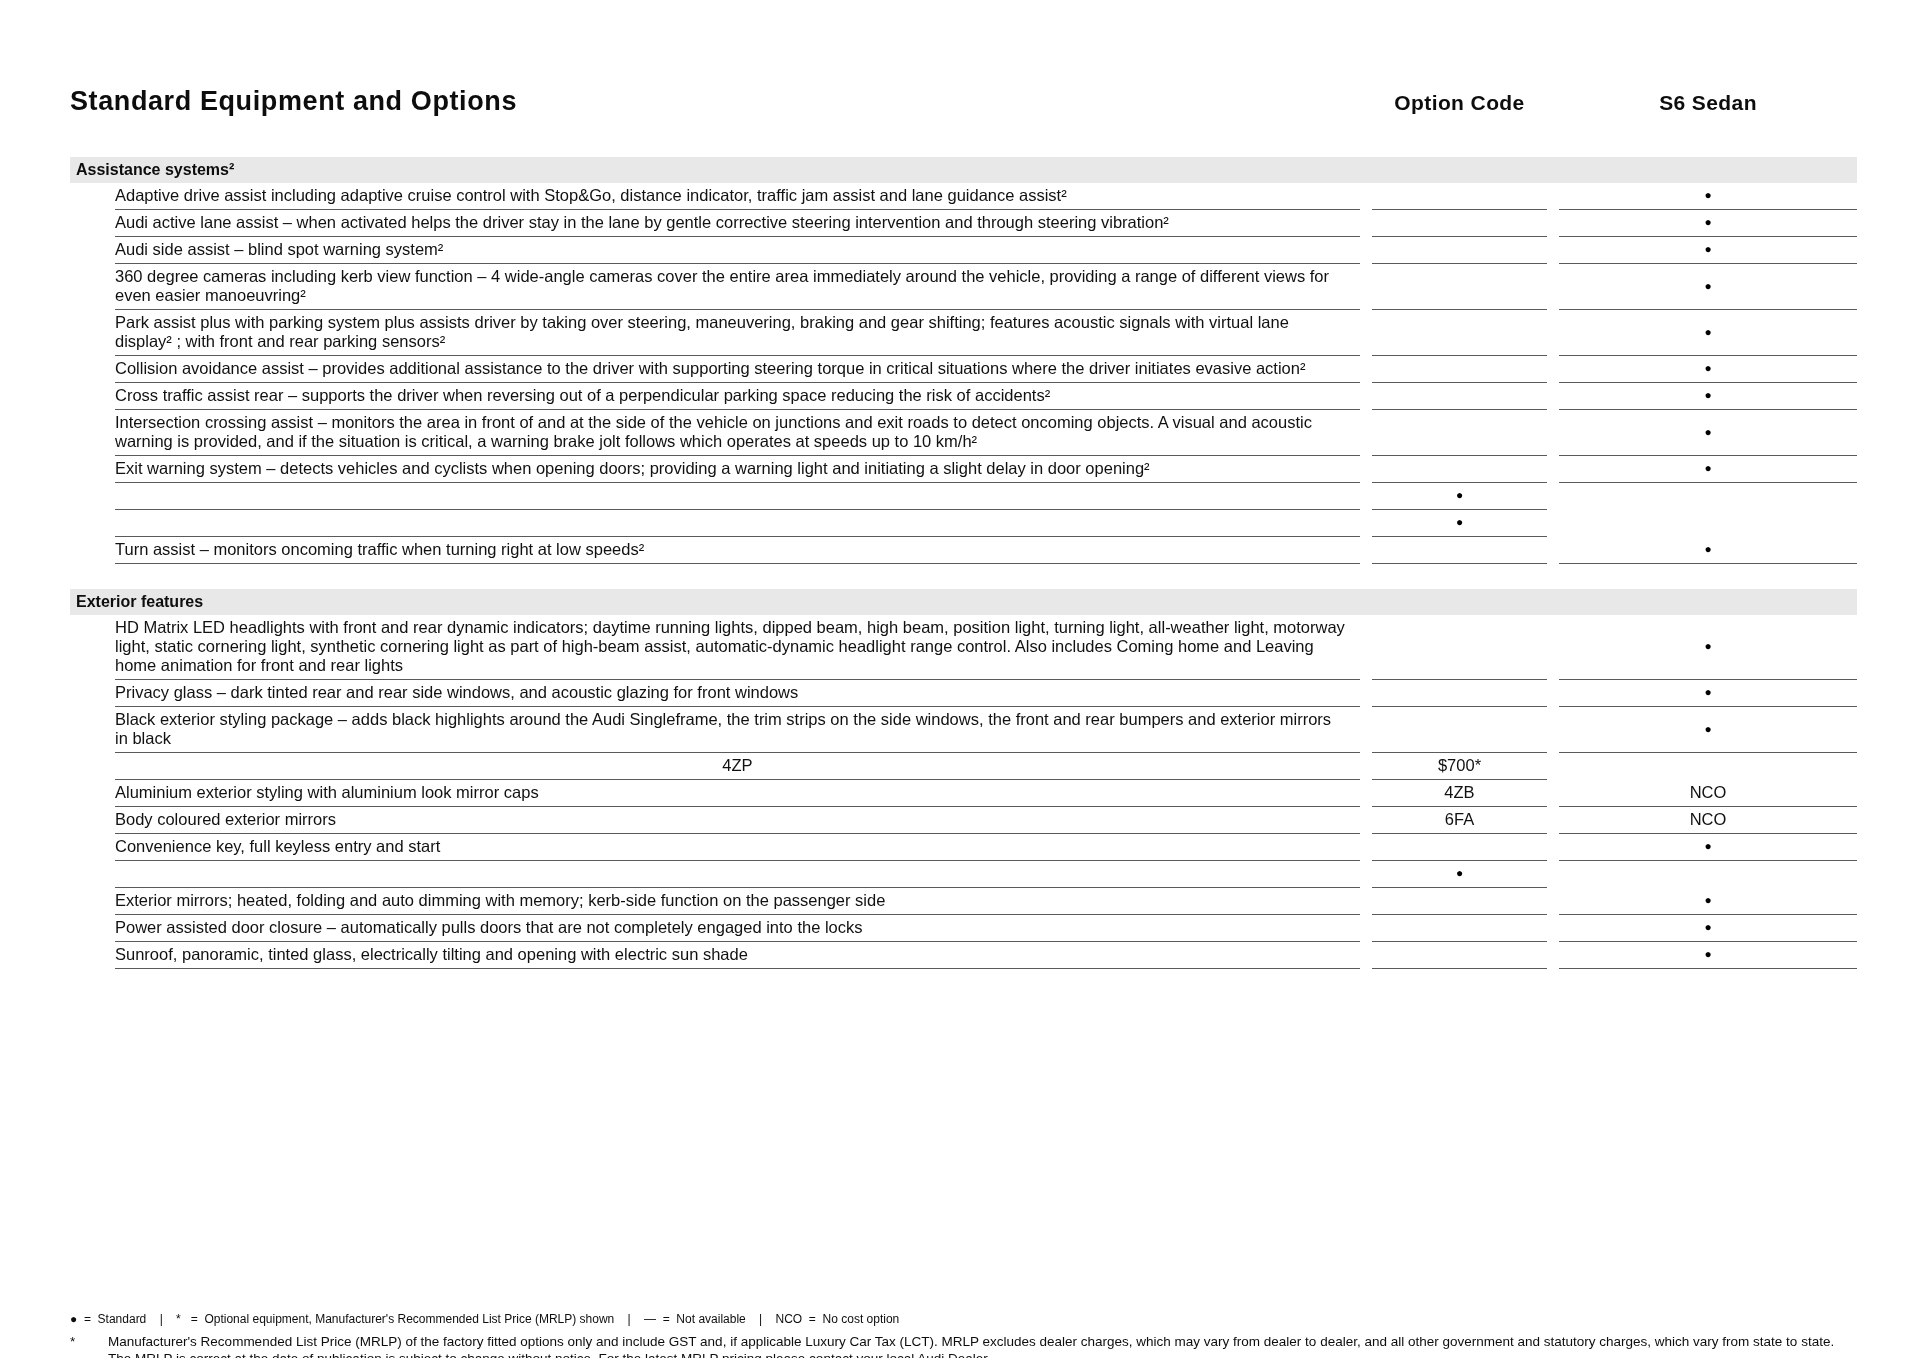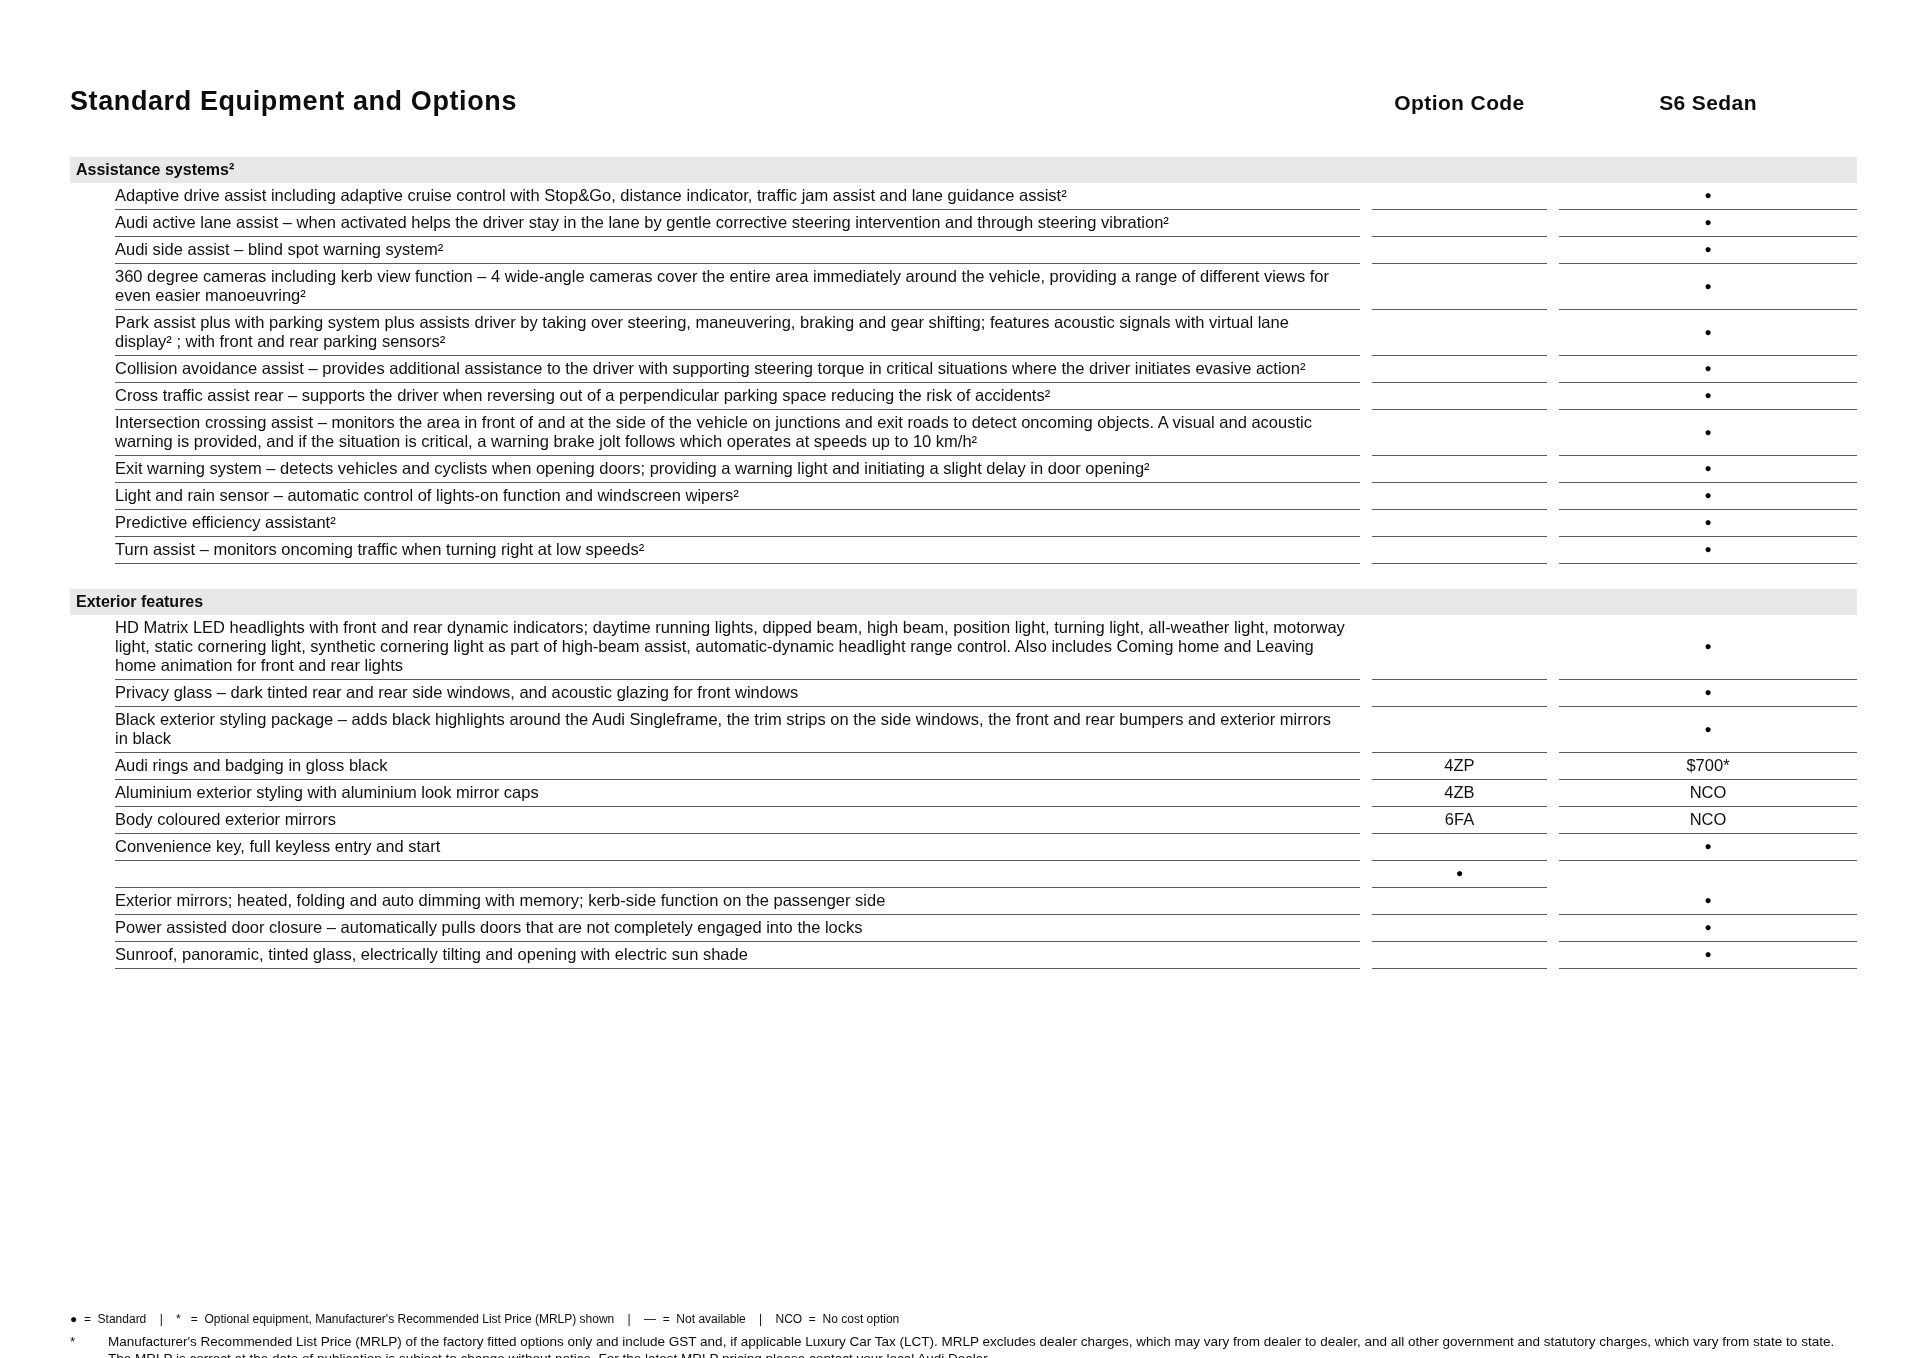--- a/index.html
+++ b/index.html
@@ -150,26 +150,24 @@
           <div class="cell feature">Intersection crossing assist – monitors the area in front of and at the side of the vehicle on junctions and exit roads to detect oncoming objects. A visual and acoustic warning is provided, and if the situation is critical, a warning brake jolt follows which operates at speeds up to 10 km/h²</div>
           <div class="cell code"></div>
           <div class="cell value bullet">●</div>
         </div>
         <div class="row">
           <div class="cell feature">Exit warning system – detects vehicles and cyclists when opening doors; providing a warning light and initiating a slight delay in door opening²</div>
           <div class="cell code"></div>
           <div class="cell value bullet">●</div>
         </div>
         <div class="row">
-          <div class="cell feature">Light and rain sensor – automatic control of lights-on function and windscreen wipers²</div>
-          <div class="cell code"></div>
-          <div class="cell value bullet">●</div>
-        </div>
-        <div class="row">
-          <div class="cell feature">Predictive efficiency assistant²</div>
+          <div class="cell code"></div>
+          <div class="cell value bullet">●</div>
+        </div>
+        <div class="row">
           <div class="cell code"></div>
           <div class="cell value bullet">●</div>
         </div>
         <div class="row">
           <div class="cell feature">Turn assist – monitors oncoming traffic when turning right at low speeds²</div>
           <div class="cell code"></div>
           <div class="cell value bullet">●</div>
         </div>
         <div class="section-bar">Exterior features</div>
         <div class="row">
@@ -181,21 +179,20 @@
           <div class="cell feature">Privacy glass – dark tinted rear and rear side windows, and acoustic glazing for front windows</div>
           <div class="cell code"></div>
           <div class="cell value bullet">●</div>
         </div>
         <div class="row">
           <div class="cell feature">Black exterior styling package – adds black highlights around the Audi Singleframe, the trim strips on the side windows, the front and rear bumpers and exterior mirrors in black</div>
           <div class="cell code"></div>
           <div class="cell value bullet">●</div>
         </div>
         <div class="row">
-          <div class="cell feature">Audi rings and badging in gloss black</div>
           <div class="cell code">4ZP</div>
           <div class="cell value">$700*</div>
         </div>
         <div class="row">
           <div class="cell feature">Aluminium exterior styling with aluminium look mirror caps</div>
           <div class="cell code">4ZB</div>
           <div class="cell value">NCO</div>
         </div>
         <div class="row">
           <div class="cell feature">Body coloured exterior mirrors</div>

